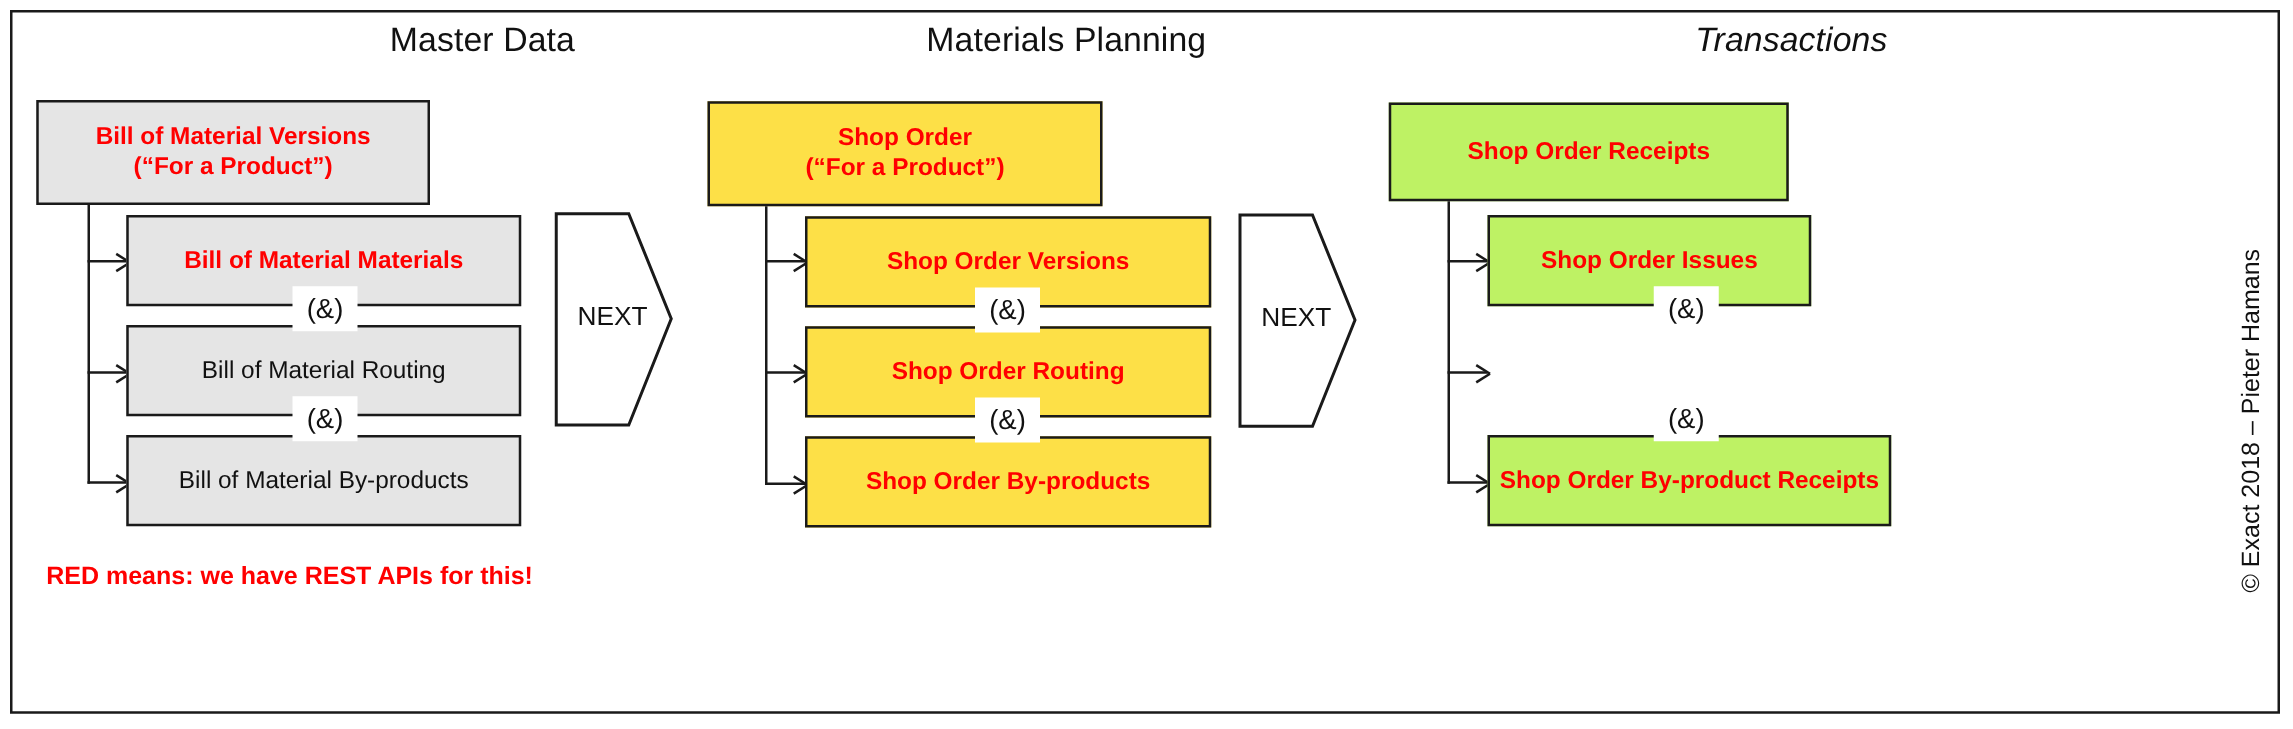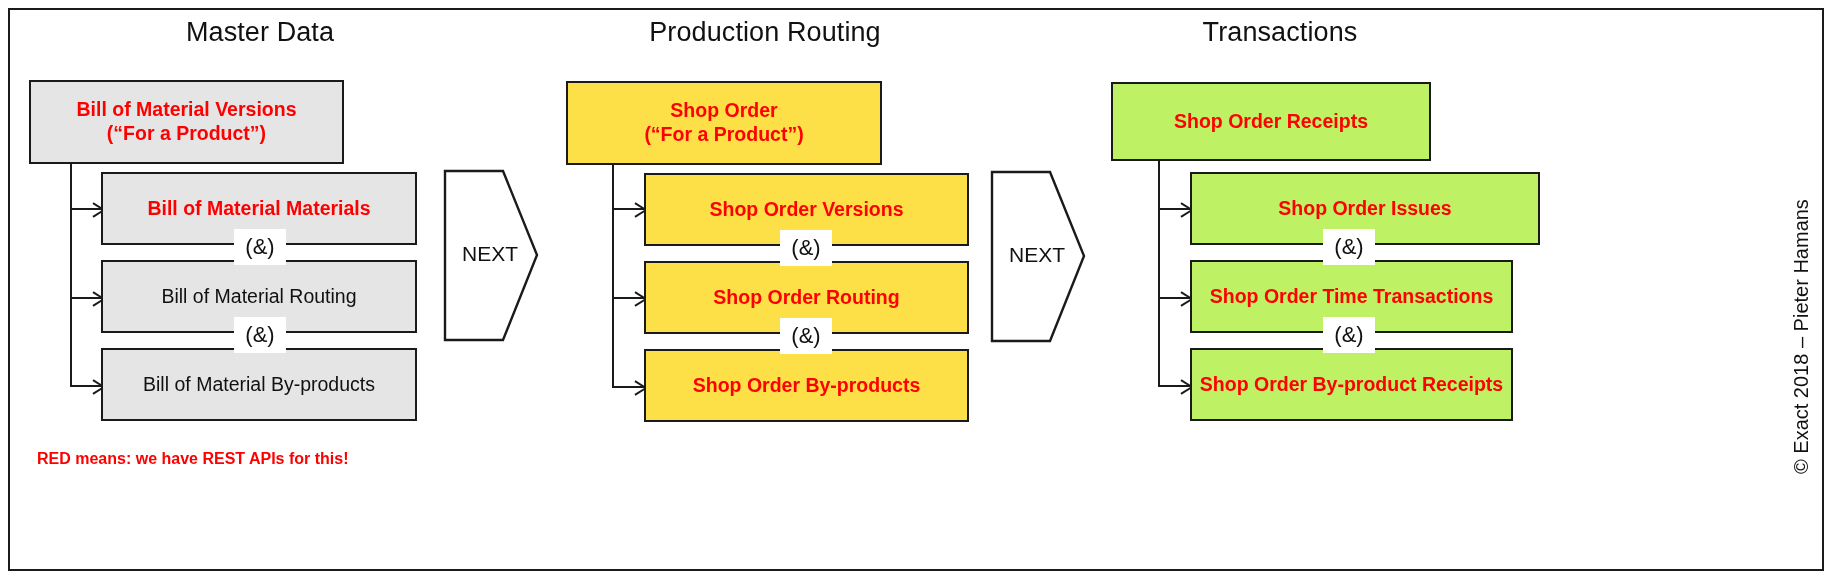--- a/index.html
+++ b/index.html
@@ -3,21 +3,21 @@
 <meta charset="utf-8">
 <style>
   html,body{margin:0;padding:0;background:#ffffff;}
   body{font-family:"Liberation Sans", sans-serif;}
   #root{position:relative;width:1834px;height:583px;background:#ffffff;overflow:hidden;}
 
   .frame{position:absolute;left:8px;top:8px;width:1816px;height:563px;
          border:2px solid #1a1a1a;box-sizing:border-box;background:#fff;}
 
   .col-title{position:absolute;font-size:27px;color:#111;white-space:nowrap;
-             text-align:center;font-weight:400;letter-spacing:.1px;}
+             text-align:right;font-weight:400;letter-spacing:.1px;}
 
   
   .nbox{position:absolute;box-sizing:border-box;border:2px solid #1a1a1a;
         display:flex;align-items:center;justify-content:center;text-align:center;
         font-weight:bold;font-size:19.5px;line-height:1.22;}
   .nbox .lbl{padding:0 6px;}
   .red{color:#ff0000;}
   .blk{color:#111111;font-weight:normal;font-size:19.5px;}
 
   
@@ -36,34 +36,34 @@
 
   
   .amp{position:absolute;background:#ffffff;display:flex;align-items:center;
        justify-content:center;font-size:22px;color:#111;font-weight:400;z-index:5;}
 
   
   .nextwrap{position:absolute;}
   .nextwrap svg{display:block;}
   .nextlbl{position:absolute;font-size:21px;color:#111;white-space:nowrap;}
 
-  .legend{position:absolute;color:#ff0000;font-weight:bold;font-size:16px;white-space:nowrap;}
+  .legend{position:absolute;color:#ff0000;font-weight:bold;font-size:20px;white-space:nowrap;}
 
   .copyright{position:absolute;font-size:20px;color:#111;white-space:nowrap;
              transform:rotate(-90deg);transform-origin:left top;}
 </style>
 </head>
 <body>
 
 <div id="root">
   <div class="frame"></div>
 
   <div class="col-title" style="left:60px;top:17px;width:400px;">Master Data</div>
-  <div class="col-title" style="left:565px;top:17px;width:400px;">Production Routing</div>
-  <div class="col-title" style="left:1080px;top:17px;width:400px;">Transactions</div>
+  <div class="col-title" style="left:565px;top:17px;width:400px;">Materials Planning</div>
+  <div class="col-title" style="left:1110px;top:17px;width:400px;font-style:italic;">Transactions</div>
 
   <div class="nbox c-md" style="left:29px;top:80px;width:315px;height:84px;">
     <div class="lbl red">
       <span>Bill of Material Versions</span><br>
       <span>(“For a Product”)</span>
     </div>
   </div>
 
   <div class="vline" style="left:70px;top:164px;height:223px;"></div>
 
@@ -142,25 +142,22 @@
 
   <div class="hline" style="left:1158px;top:208px;width:32px;"></div>
   <div class="arrowhead" style="left:1179px;top:209px;"></div>
 
   <div class="hline" style="left:1158px;top:297px;width:32px;"></div>
   <div class="arrowhead" style="left:1179px;top:298px;"></div>
 
   <div class="hline" style="left:1158px;top:385px;width:32px;"></div>
   <div class="arrowhead" style="left:1179px;top:386px;"></div>
 
-  <div class="nbox c-tr" style="left:1190px;top:172px;width:350px;height:73px;">
+  <div class="nbox c-tr" style="left:1190px;top:172px;width:259px;height:73px;">
     <span class="lbl red">Shop Order Issues</span>
-  </div>
-  <div class="nbox c-tr" style="left:1190px;top:260px;width:323px;height:73px;">
-    <span class="lbl red">Shop Order Time Transactions</span>
   </div>
   <div class="nbox c-tr" style="left:1190px;top:348px;width:323px;height:73px;">
     <span class="lbl red">Shop Order By-product Receipts</span>
   </div>
 
   <div class="amp" style="left:1323px;top:229px;width:52px;height:36px;">(&amp;)</div>
   <div class="amp" style="left:1323px;top:317px;width:52px;height:36px;">(&amp;)</div>
 
   <div class="legend" style="left:37px;top:450px;">RED means: we have REST APIs for this!</div>
 

